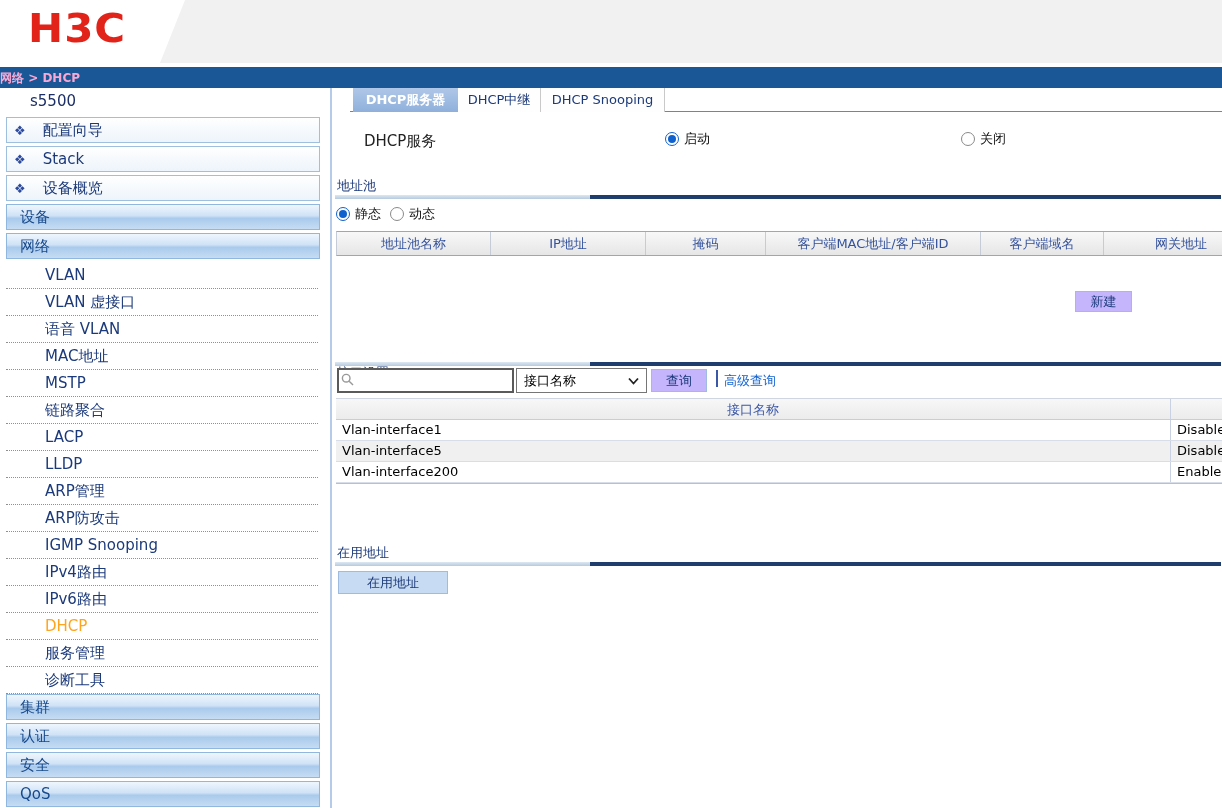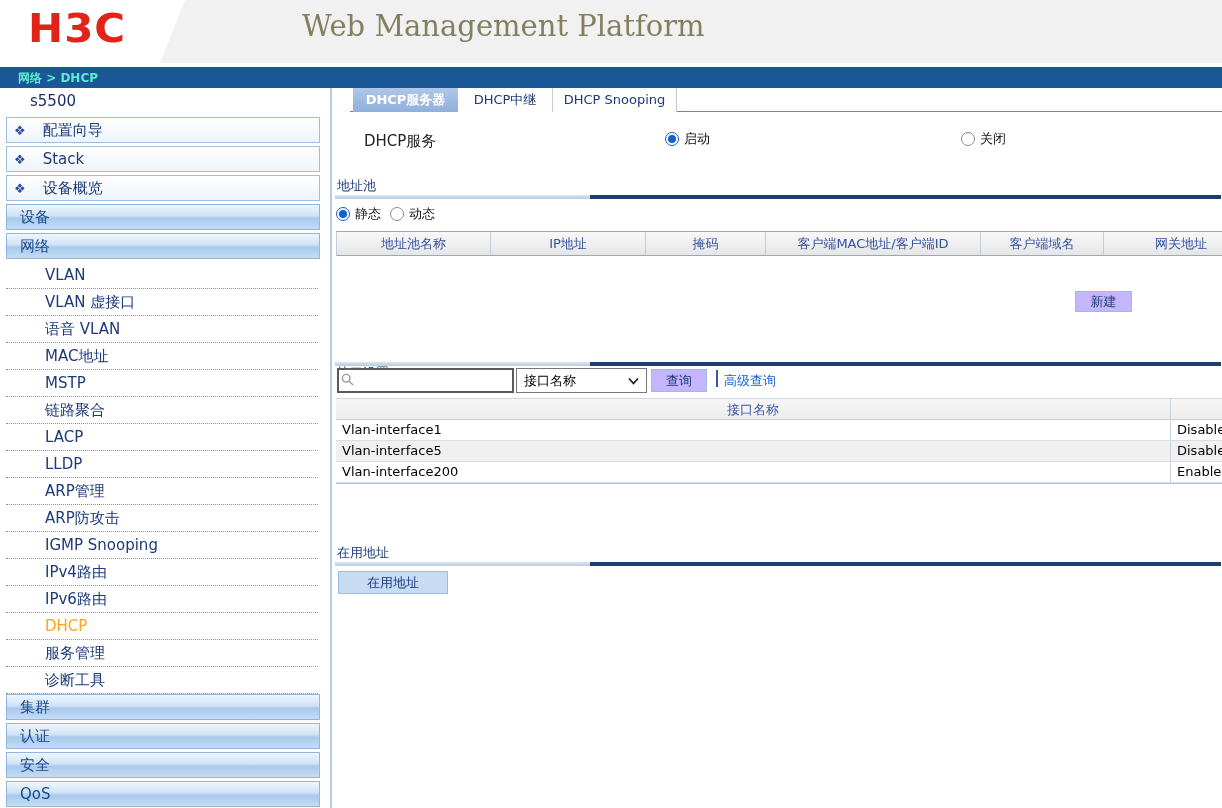--- a/index.html
+++ b/index.html
@@ -11,21 +11,21 @@
   .top-header{ position:absolute; left:0; top:0; width:1222px; height:63px; background:#fff; }
   .header-gray{ position:absolute; left:160px; top:0; right:0; height:63px; background:#F1F1F1;
                 clip-path:polygon(25px 0,100% 0,100% 100%,0 100%); }
   .logo{ position:absolute; left:28px; top:4px; font-size:42px; font-weight:bold; color:#E2231A;
          letter-spacing:1px; transform:scaleY(0.95); }
   .app-title{ position:absolute; left:302px; top:9px; font-size:29px; color:#84805F;
               font-family:"DejaVu Serif","Liberation Serif",serif; }
 
   
   .breadcrumb-bar{ position:absolute; left:0; top:67px; width:1222px; height:21px; background:#1A5796; }
-  .breadcrumb-bar span{ display:inline-block; margin-left:18px; line-height:21px; color:#5eead4;
+  .breadcrumb-bar span{ display:inline-block; line-height:21px; color:#f9a8d4;
                         font-size:12px; font-weight:bold; }
 
   
   .sidebar{ position:absolute; left:0; top:88px; width:332px; height:720px; background:#fff;
             border-right:2px solid #B5CCE8; overflow:hidden; }
   .device-name{ margin:4px 0 3px 30px; height:22px; font-size:15px; color:#1C2F66; }
   .shortcut{ margin:0 10px 3px 6px; height:26px; border:1px solid #9FBFDF;
              background:linear-gradient(#FFFFFF,#EDF4FB); display:flex; align-items:center; }
   .shortcut .diamond{ color:#2C4A9E; font-size:13px; margin:0 9px 0 7px; }
   .shortcut .lbl{ font-size:15px; color:#1C3A7A;padding-left:8px; }
@@ -37,21 +37,21 @@
   .subitem.active{ color:#FFA41C; }
 
   
   .main{ position:absolute; left:333px; top:88px; width:889px; height:720px; background:#fff; }
 
   .tabbar{ position:absolute; left:17px; top:0; width:889px; height:24px; border-bottom:1px solid #ec4899;
            display:flex; padding-left:3px; }
   .tab{ height:24px; line-height:24px; text-align:center; font-size:13px; cursor:default; }
   .tab.active{ width:105px; background:linear-gradient(#AFC7E8,#8FB0DC); color:#fff; font-weight:bold; }
   .tab.inactive{ background:#FEFEFE; color:#1C3A7A; border-right:1px solid #C9C9C9; }
-  .tab.t2{ width:95px; }
+  .tab.t2{ width:83px; }
   .tab.t3{ width:124px; }
 
   .dhcp-label{ position:absolute; left:18px; top:44px; font-size:15px; color:#222;margin-left:13px; }
   .radio-row{ position:absolute; display:flex; align-items:center; gap:5px; font-size:13px; color:#111; }
   .rb{ width:14px; height:14px; border-radius:50%; border:1px solid #8A8A8A; background:#fff; position:relative; }
   .rb.sel{ border:1px solid #0F62CE; }
   .rb.sel::after{ content:""; position:absolute; left:2px; top:2px; width:8px; height:8px;
                   border-radius:50%; background:#0F62CE; }
 
   .sec-title{ position:absolute; font-size:13px; color:#1C3A7A; }
@@ -96,21 +96,20 @@
   .inuse-btn{ position:absolute; left:5px; top:483px; width:110px; height:23px; line-height:21px; background:#C7DBF3; }
 </style>
 </head>
 <body>
 
 <div class="page">
 
   <div class="top-header">
     <div class="header-gray"></div>
     <div class="logo">H3C</div>
-    <div class="app-title">Web Management Platform</div>
   </div>
 
   <div class="breadcrumb-bar">
     <span>网络 &gt; DHCP</span>
   </div>
 
   <div class="sidebar">
     <div class="device-name">s5500</div>
 
     <div class="shortcut">

